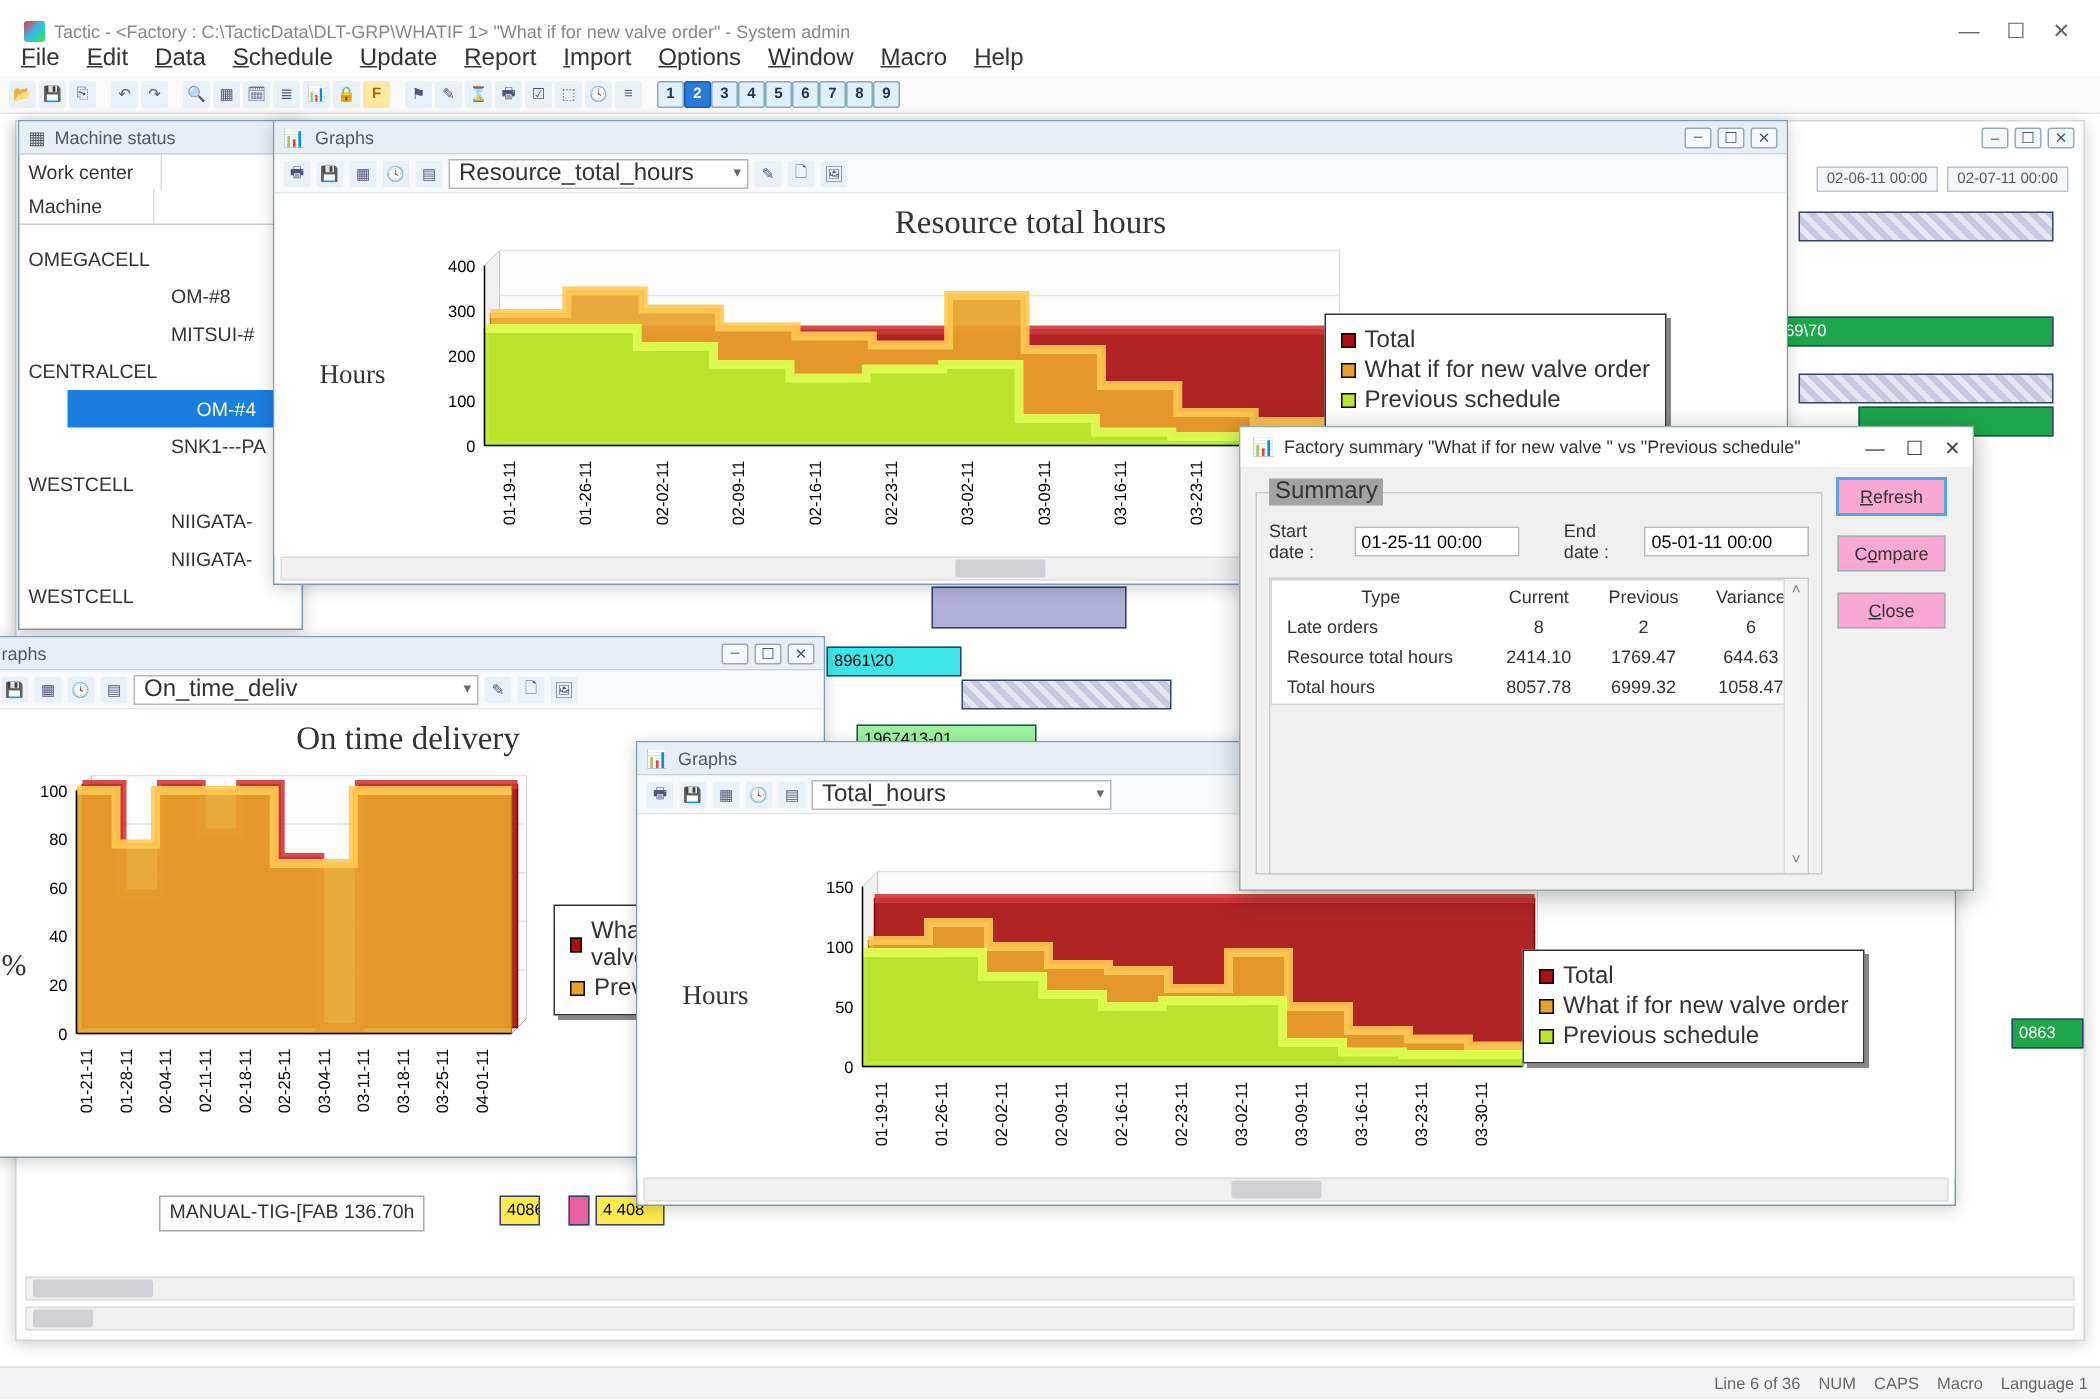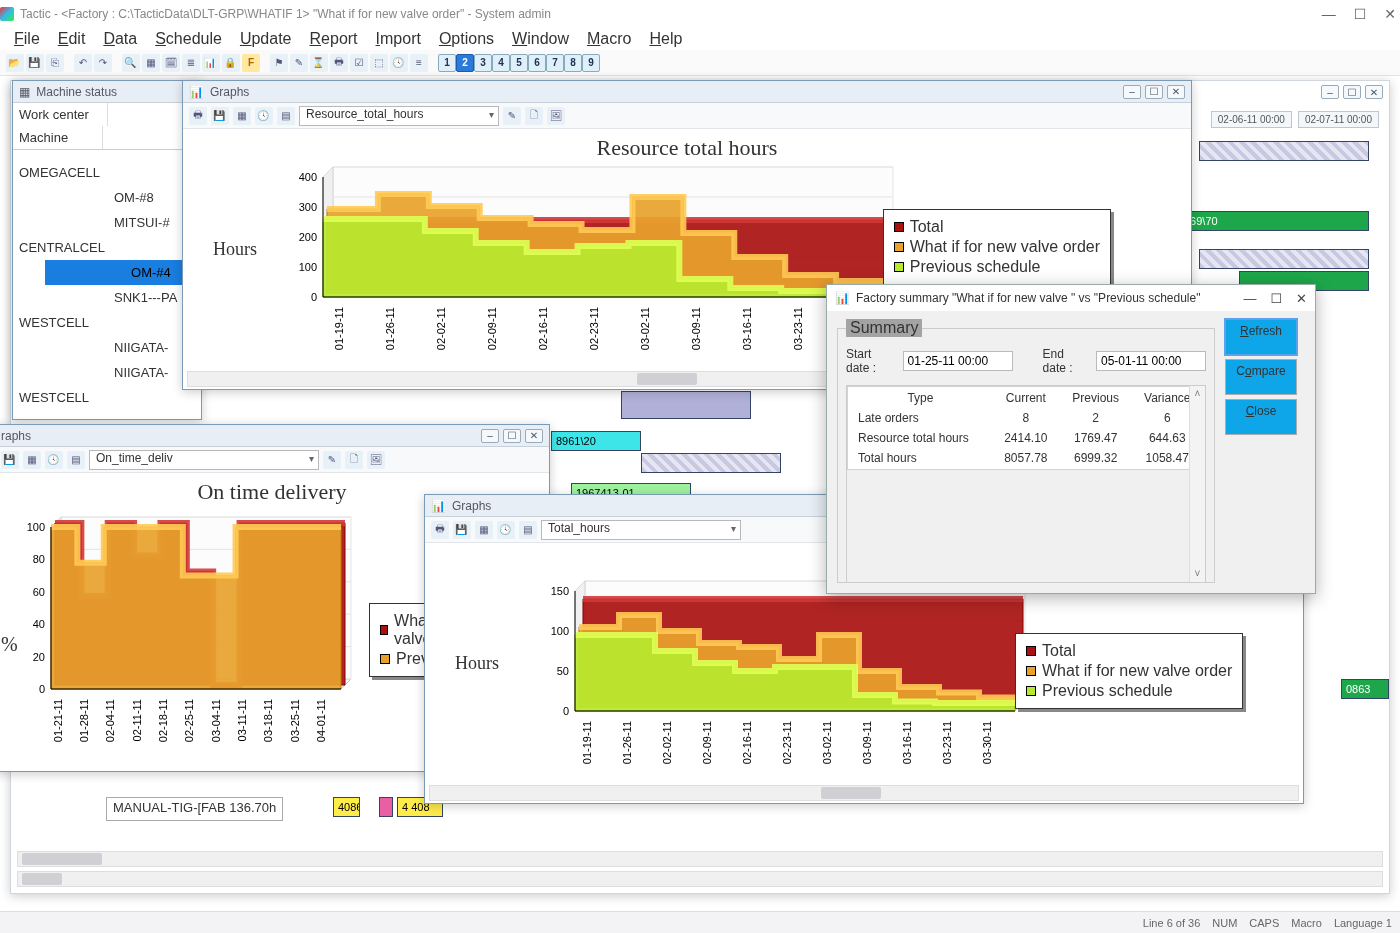--- a/index.html
+++ b/index.html
@@ -1,19 +1,19 @@
 <!DOCTYPE html>
 <html><head>
 <meta charset="utf-8">
 <style>
 * { box-sizing: border-box; margin: 0; padding: 0; font-family: "Segoe UI", Tahoma, sans-serif; }
 body { background: #fff; width: 1400px; height: 933px; overflow: hidden; position: relative; font-size: 12px; color: #333; }
 
 
-.titlebar { height: 28px; background: #fff; display: flex; align-items: center; padding: 0 0; color: #888; font-size: 12px; }
+.titlebar { height: 28px; background: #fff; display: flex; align-items: flex-end; padding: 0 16px; color: #888; font-size: 12px; }
 .titlebar .app-icon { width: 14px; height: 14px; margin-right: 6px; background: linear-gradient(135deg,#e33,#3be,#3e3); border-radius:2px;}
 .titlebar .spacer { flex: 1; }
 .win-controls { display: flex; gap: 18px; color: #666; font-size: 14px; padding-right: 4px; }
 .win-controls span { cursor: default; }
 
 
 .menubar { height: 22px; display: flex; align-items: center; padding: 0 6px; background: #fff; font-size: 16px; gap: 2px; }
 .menubar .item { padding: 2px 8px; cursor: default; }
 .menubar .item u { text-decoration: underline; }
 
@@ -27,52 +27,52 @@
 
 .mdi { position: absolute; left: 0; top: 76px; right: 0; bottom: 22px; background: #fff; }
 
 
 .child { position: absolute; background: #fff; border: 1px solid #7a9ab5; box-shadow: 0 2px 10px rgba(0,0,0,0.2); }
 .child .chead { height: 22px; background: #e8eef5; border-bottom: 1px solid #c8d0da; display:flex; align-items:center; padding: 0 6px; font-size: 12px; color:#556; gap:6px;}
 .child .chead .spacer { flex:1; }
 .child .ctrl3 { display:flex; gap:4px; }
 .child .ctrl3 span { width:18px; height:14px; border:1px solid #9ab; background:#f6f9fc; display:inline-flex; align-items:center; justify-content:center; font-size:10px; color:#456; border-radius:2px;}
 .child-toolbar { height: 26px; border-bottom: 1px solid #e2e6ea; display:flex; align-items:center; padding:0 6px; gap:4px; background:#f7f9fb;}
-.child-toolbar .sel { height: 20px; border:1px solid #b6b8bc; background:#fff; padding:0 18px 0 6px; font-size:12px; min-width:200px; position:relative;}
+.child-toolbar .sel { height: 20px; border:1px solid #b6b8bc; background:#fff; padding:0 18px 0 6px; font-size:16px; min-width:200px; position:relative;}
 .child-toolbar .sel::after { content:"▾"; position:absolute; right:4px; top:2px; color:#666; font-size:10px;}
 .chart-area { position: relative; background: #fff; }
 .chart-title { text-align:center; font-family: "Times New Roman", serif; font-size: 22px; padding: 6px 0 2px; }
 .axis-label { font-family: "Times New Roman", serif; font-size: 18px; }
 .legend { position:absolute; background:#fff; border:1px solid #333; box-shadow: 3px 3px 0 #888; padding:6px 10px; font-size:16px; font-family:"Times New Roman",serif;}
 .legend .row { display:flex; align-items:center; gap:6px; margin:2px 0;}
 .legend .sw { width:10px; height:10px; border:1px solid #000;}
 svg text.tick { font-size: 11px; fill:#000; }
 
 
 .ms-table { font-size: 13px; }
 .ms-table .hdr { display:flex; border-bottom:1px solid #ccc; font-weight: normal; flex-direction: column; }
 .ms-table .hdr div { padding:4px 6px; border-right:1px solid #ddd; }
 .ms-table .c1 { width: 95px; }
 .ms-table .c2 { width: 90px; }
 .ms-row { display:flex; }
 .ms-row div { padding: 5px 6px; }
-.ms-row.sel { background:#1a7de0; color:#000000;margin-left:32px; }
+.ms-row.sel { background:#1a7de0; color:#fef9c3;margin-left:32px; }
 
 
 .dialog { position:absolute; background:#f0f0f0; border:1px solid #9aa; box-shadow: 0 4px 16px rgba(0,0,0,0.3); }
 .dialog .dhead { height:26px; background:#fff; display:flex; align-items:center; padding:0 8px; font-size:12px; color:#333;}
 .dialog .dhead .spacer{flex:1;}
 .dialog .dhead .wctrl { display:flex; gap:14px; font-size:13px; color:#444;}
 .dialog .body { padding: 8px 10px; }
 .dialog fieldset { border:1px solid #ccc; padding:10px 8px 8px; position:relative;}
 .dialog legend { font-size:16px; padding:0 4px; color:#333; background:#a3a3a3;}
 .dialog .fld-row { display:flex; align-items:center; gap:10px; margin-bottom:10px;}
 .dialog .fld-row label{ font-size:12px; }
 .dialog .fld-row input{ height:20px; border:1px solid #bbb; padding:0 4px; font-size:12px; width:110px;}
-.dialog .btn { display:block; width:72px; height:36px; border:1px solid #adadad; background:#0ea5e9; font-size:12px; margin-bottom:4px; text-align:center; line-height:22px;}
+.dialog .btn { display:block; width:72px; height:24px; border:1px solid #adadad; background:#f9a8d4; font-size:12px; margin-bottom:14px; text-align:center; line-height:22px;}
 .dialog .btn.primary { outline:2px solid #5aa3e8; outline-offset:-1px;}
 .sum-table { width:100%; font-size:12px; background:#fff; border:1px solid #d3d3d3;}
 .sum-table th, .sum-table td { padding:2px 8px; text-align:left; height:16px;}
 .sum-table th { font-weight:normal; text-align:center; border-bottom:0; }
 .sum-table td.num { text-align:center; }
 
 
 .statusbar { position:absolute; left:0; right:0; bottom:0; height:22px; background:#f3f3f5; border-top:1px solid #ddd; display:flex; align-items:center; font-size:11px; color:#666; padding:0 8px; gap:12px;}
 .statusbar .spacer{flex:1;}
 .gbar { position:absolute; height:20px; font-size:11px; color:#000; display:flex; align-items:center; padding:0 4px; border:1px solid #346; overflow:hidden; white-space:nowrap;}

